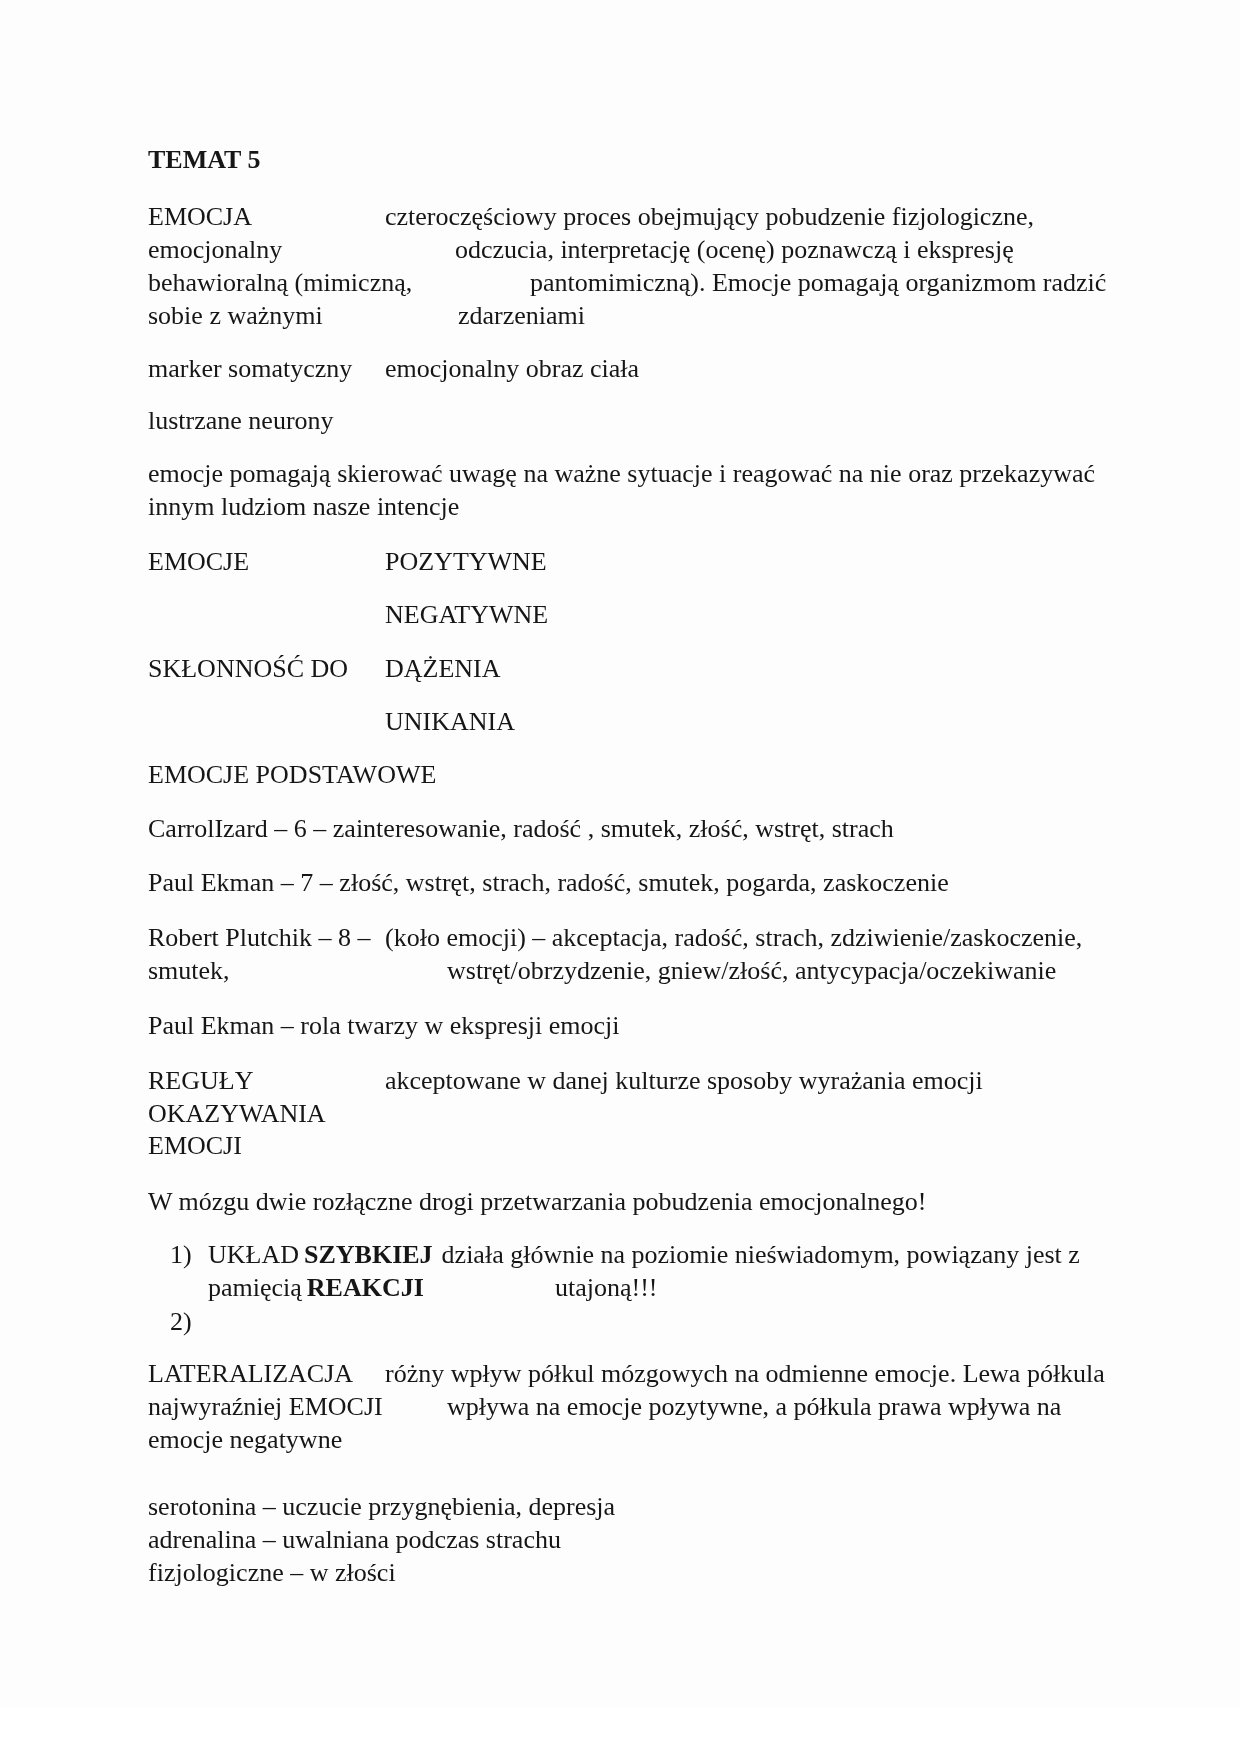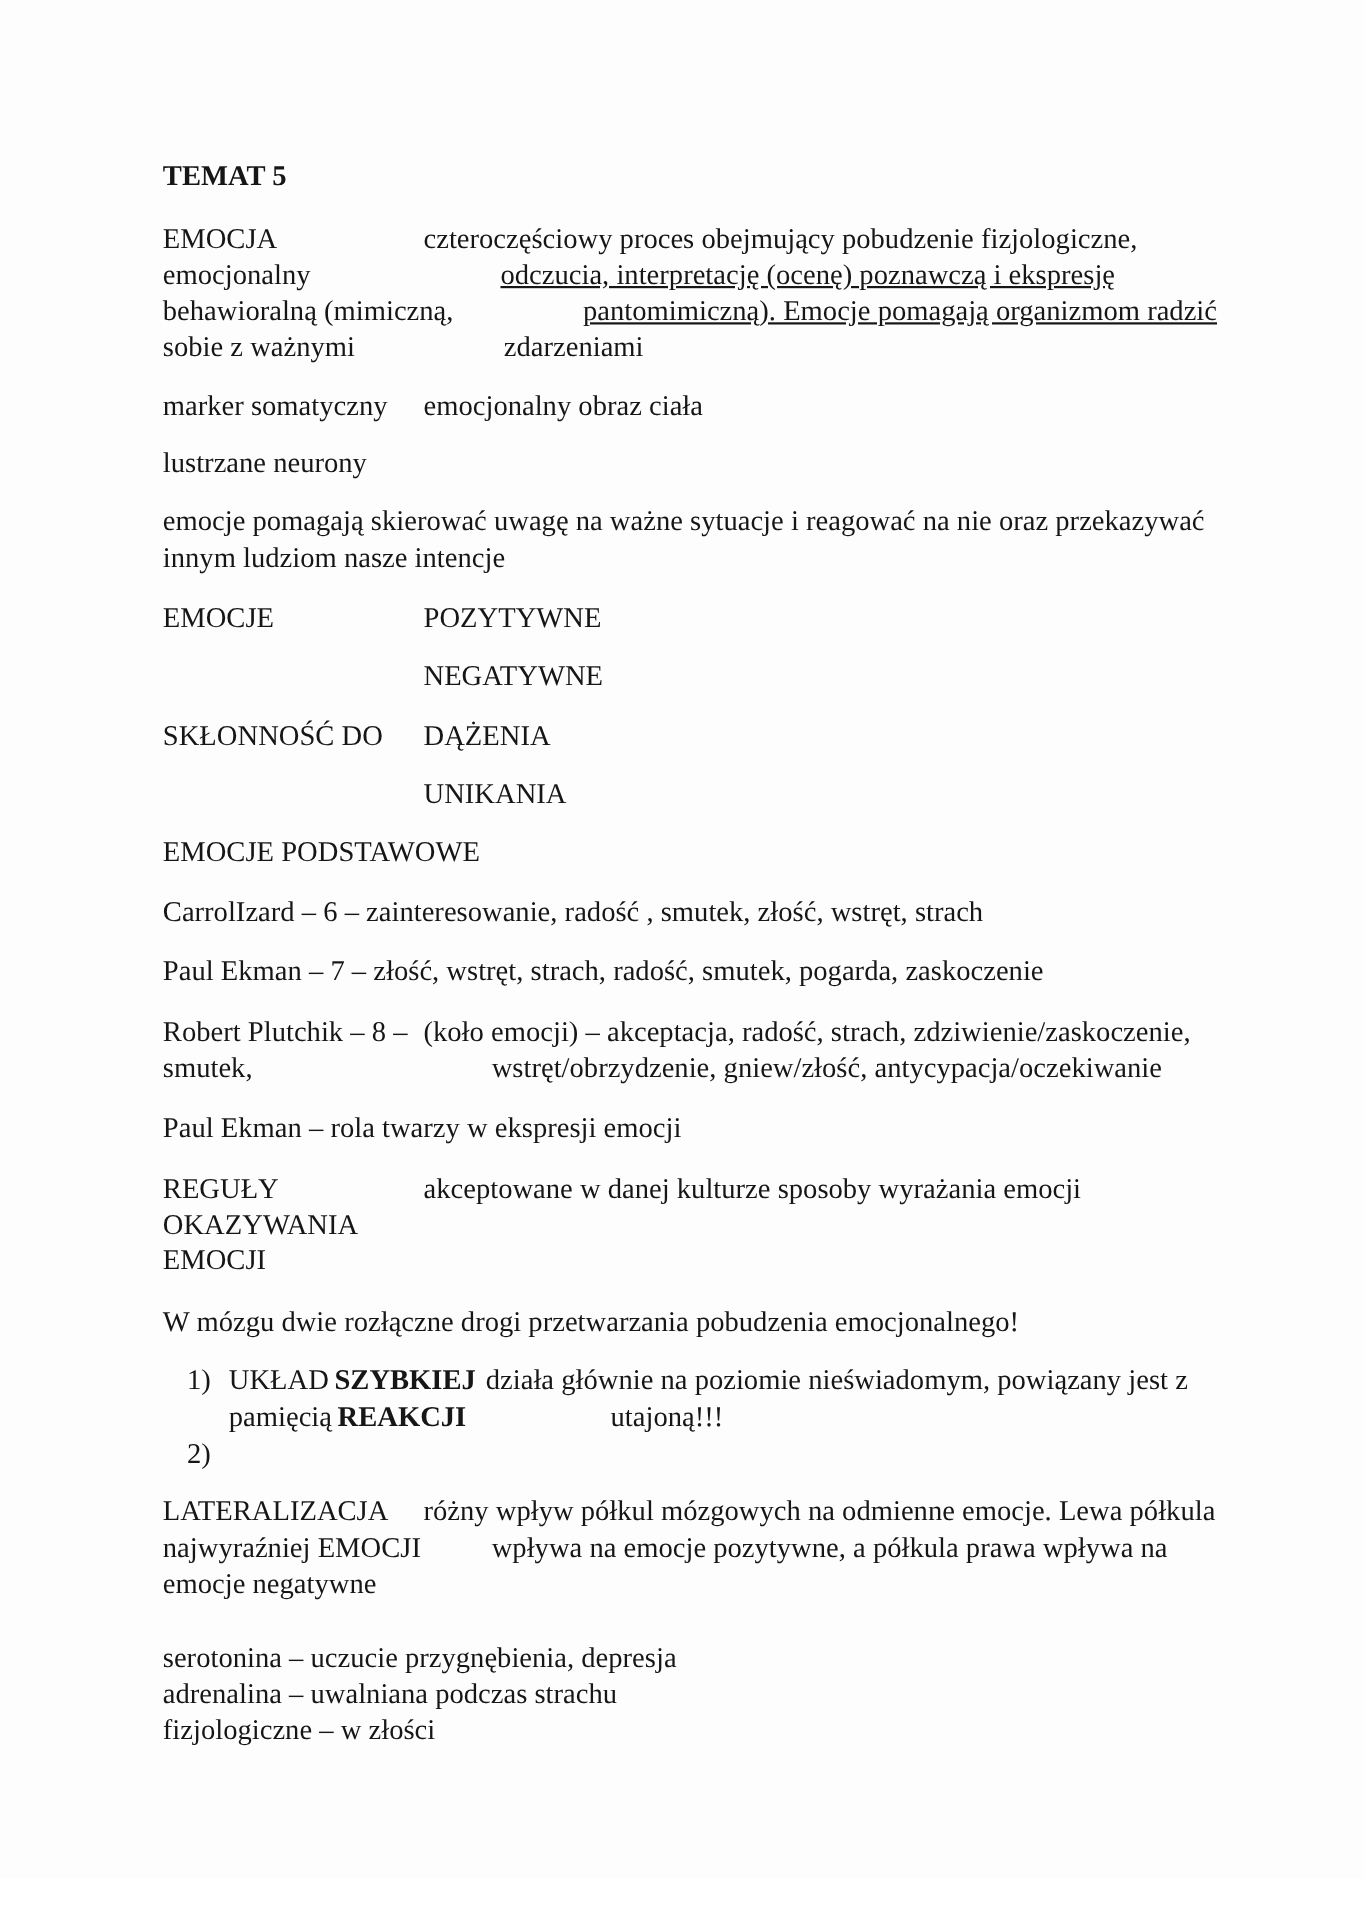--- a/index.html
+++ b/index.html
@@ -27,22 +27,22 @@
   .seg {
     position: absolute;
     white-space: nowrap;
   }
   .b { font-weight: bold; }
   .gap-r { margin-right: 9px; }
   .gap-s { margin-right: 5px; text-align: center; }
   
   .x-margin { left: 148px; }
   .x-col2   { left: 385px; }
-  .x-455    { left: 455px; text-decoration: underline; }
-  .x-530    { left: 530px; text-decoration: underline; }
+  .x-455    { left: 455px; }
+  .x-530    { left: 530px; }
   .x-458    { left: 458px; }
   .x-447    { left: 447px; }
   .x-555    { left: 555px; }
   .x-num    { left: 170px; }
   .x-item   { left: 208px; }
 </style>
 </head>
 <body>
 
 <div class="page">

